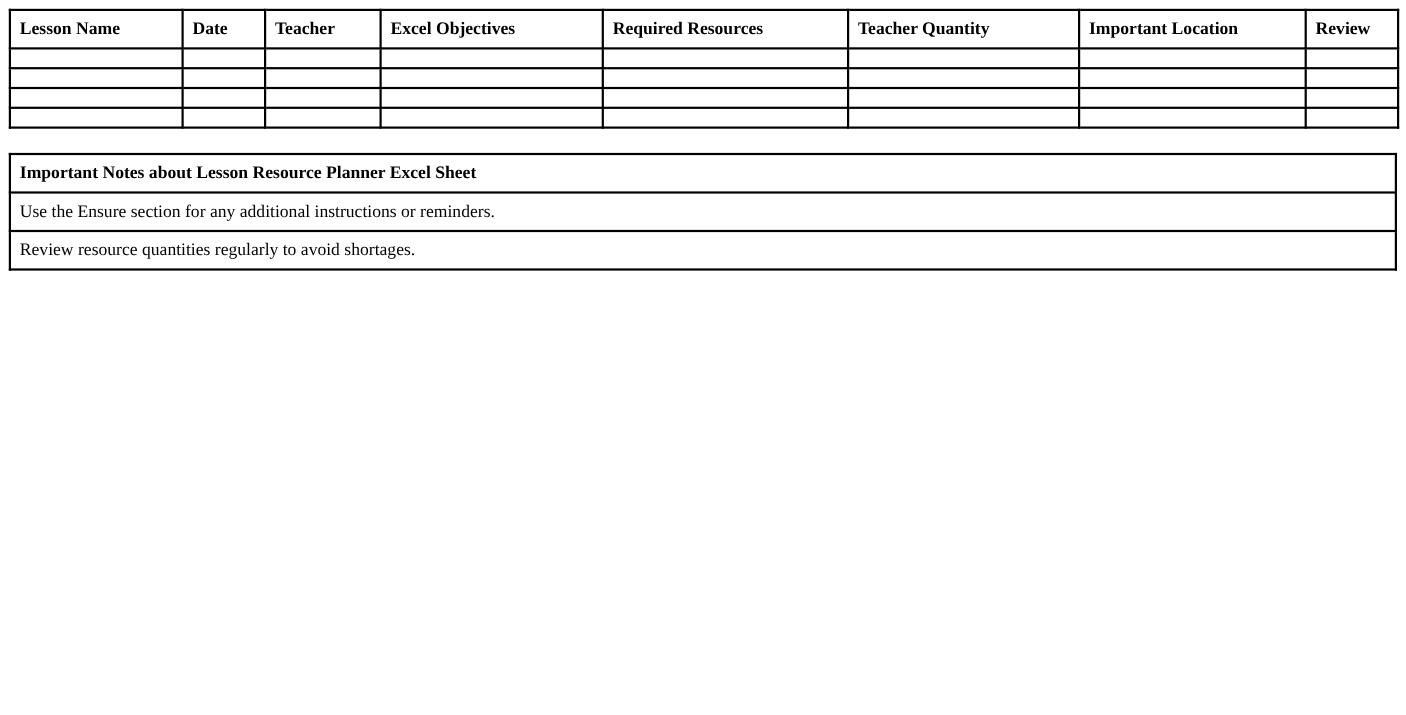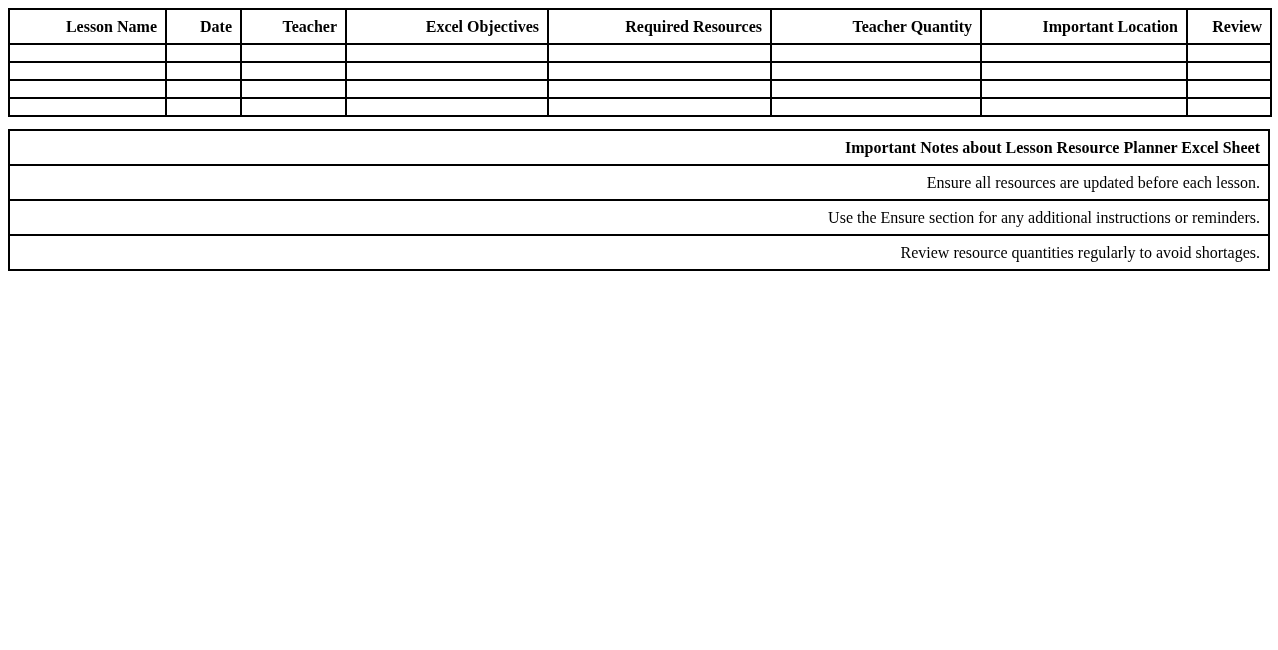--- a/index.html
+++ b/index.html
@@ -22,33 +22,33 @@
     border-collapse: collapse;
     table-layout: fixed;
     width: 1262px;
     background: #ffffff;
   }
   th, td {
     border: 2px solid #000000;
     padding: 7px 8px;
     font-size: 16px;
     line-height: 19px;
-    text-align: right;
+    text-align: left;
     vertical-align: middle;
     overflow: hidden;
     white-space: nowrap;
   }
   th {
     font-weight: bold;
   }
   .planner-table td {
     height: 2px;
   }
   .notes-table {
-    margin-top: 12px;
+    margin-top: 22px;
   }
   .notes-table td {
     white-space: normal;
   }
   .bold {
     font-weight: bold;
   }
 </style>
 </head>
 <body>
@@ -121,23 +121,20 @@
       </tr>
     </tbody>
   </table>
 
   <table class="notes-table">
     <tbody>
       <tr>
         <td class="bold">Important Notes about Lesson Resource Planner Excel Sheet</td>
       </tr>
       <tr>
-        <td>Ensure all resources are updated before each lesson.</td>
-      </tr>
-      <tr>
         <td>Use the Ensure section for any additional instructions or reminders.</td>
       </tr>
       <tr>
         <td>Review resource quantities regularly to avoid shortages.</td>
       </tr>
     </tbody>
   </table>
 
 </div>
 

